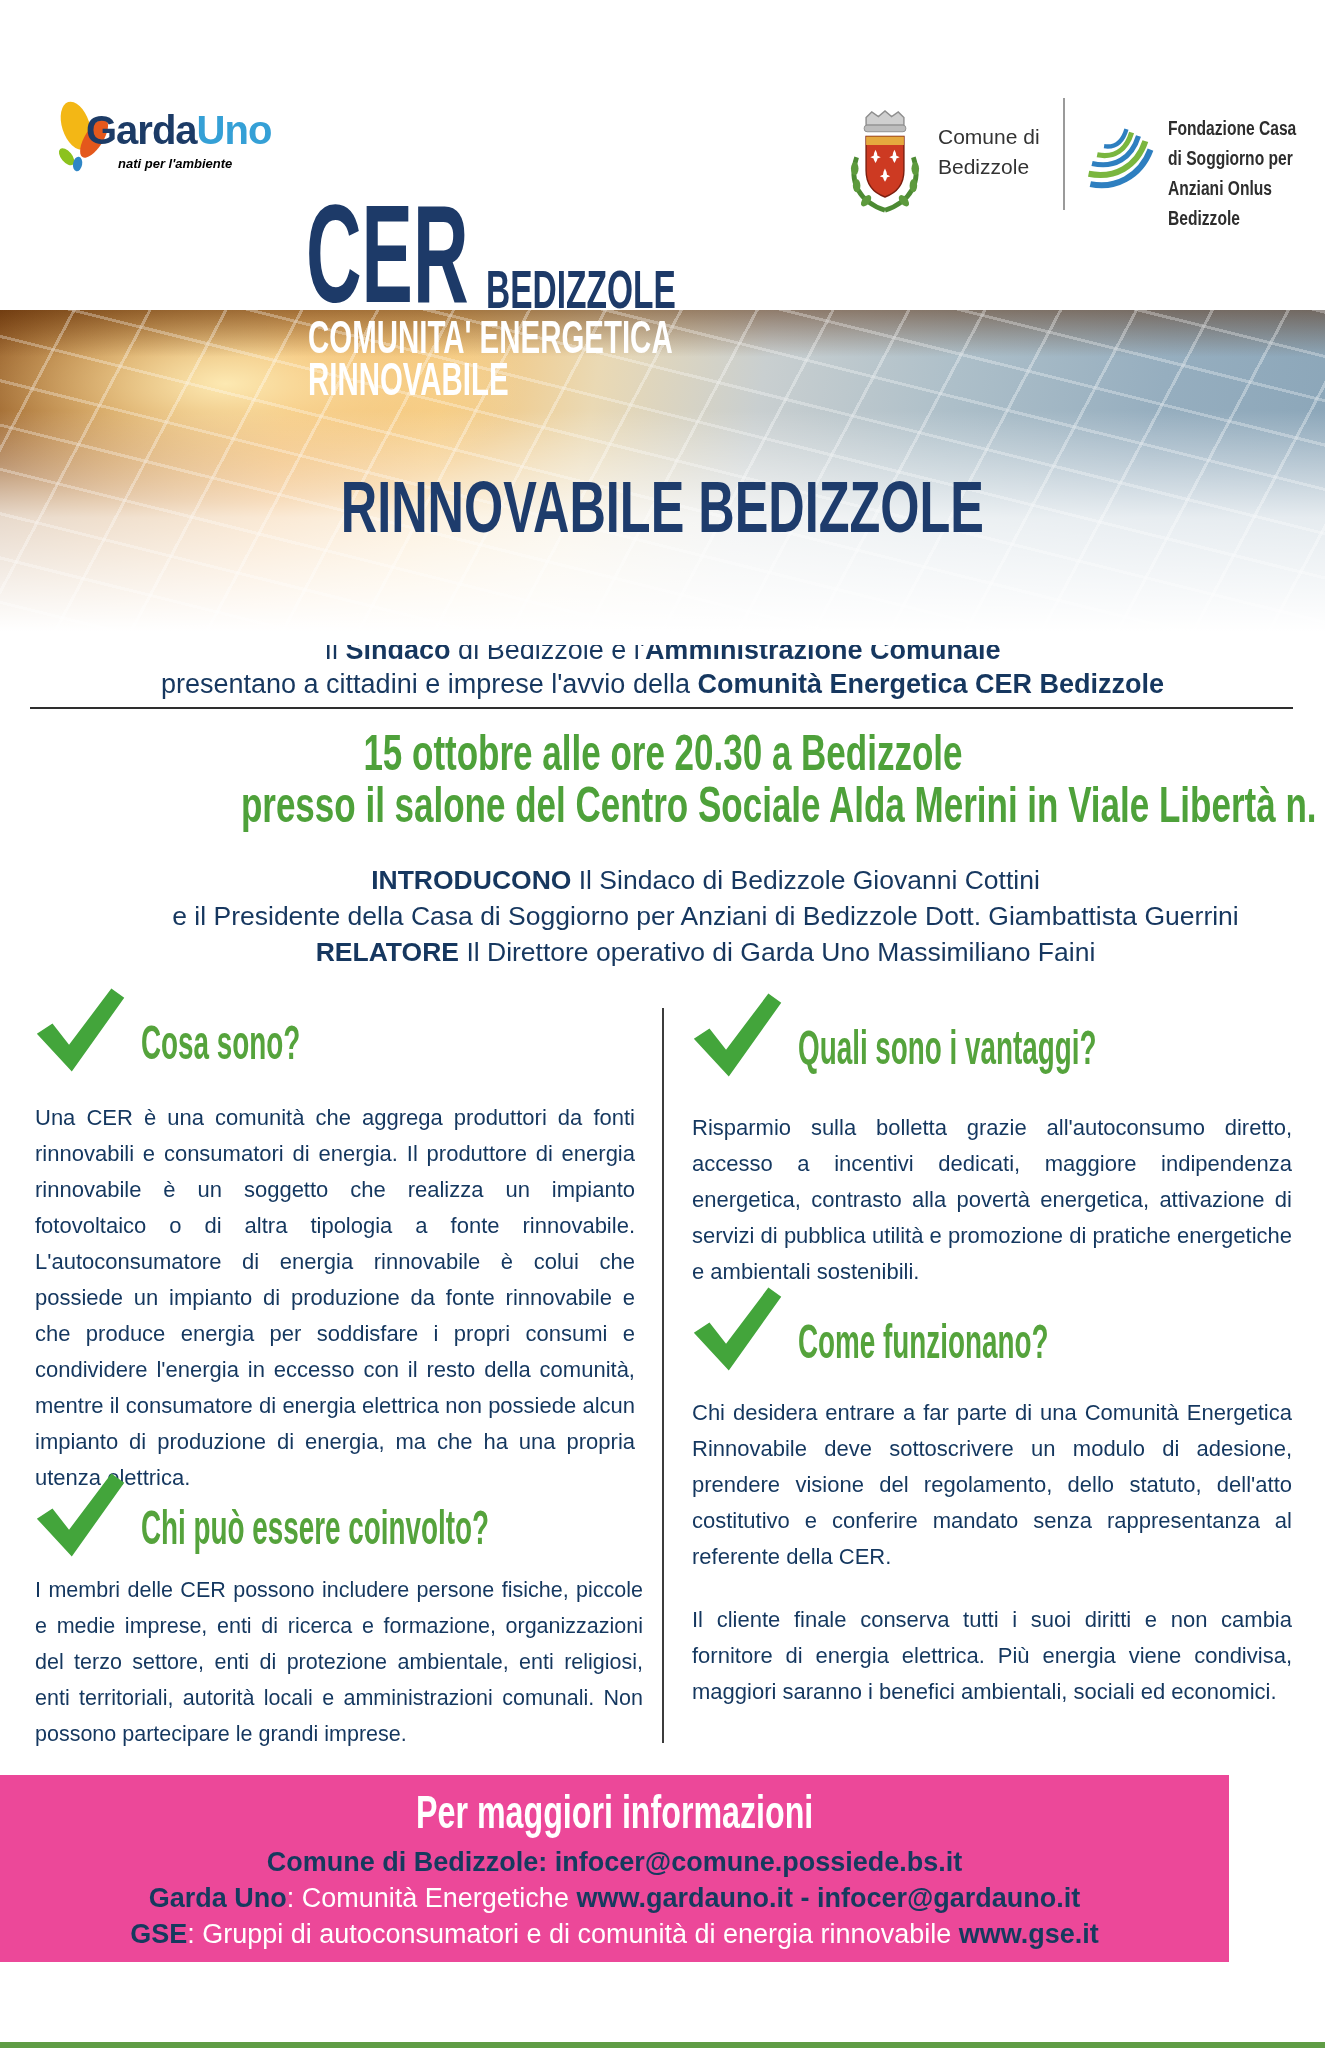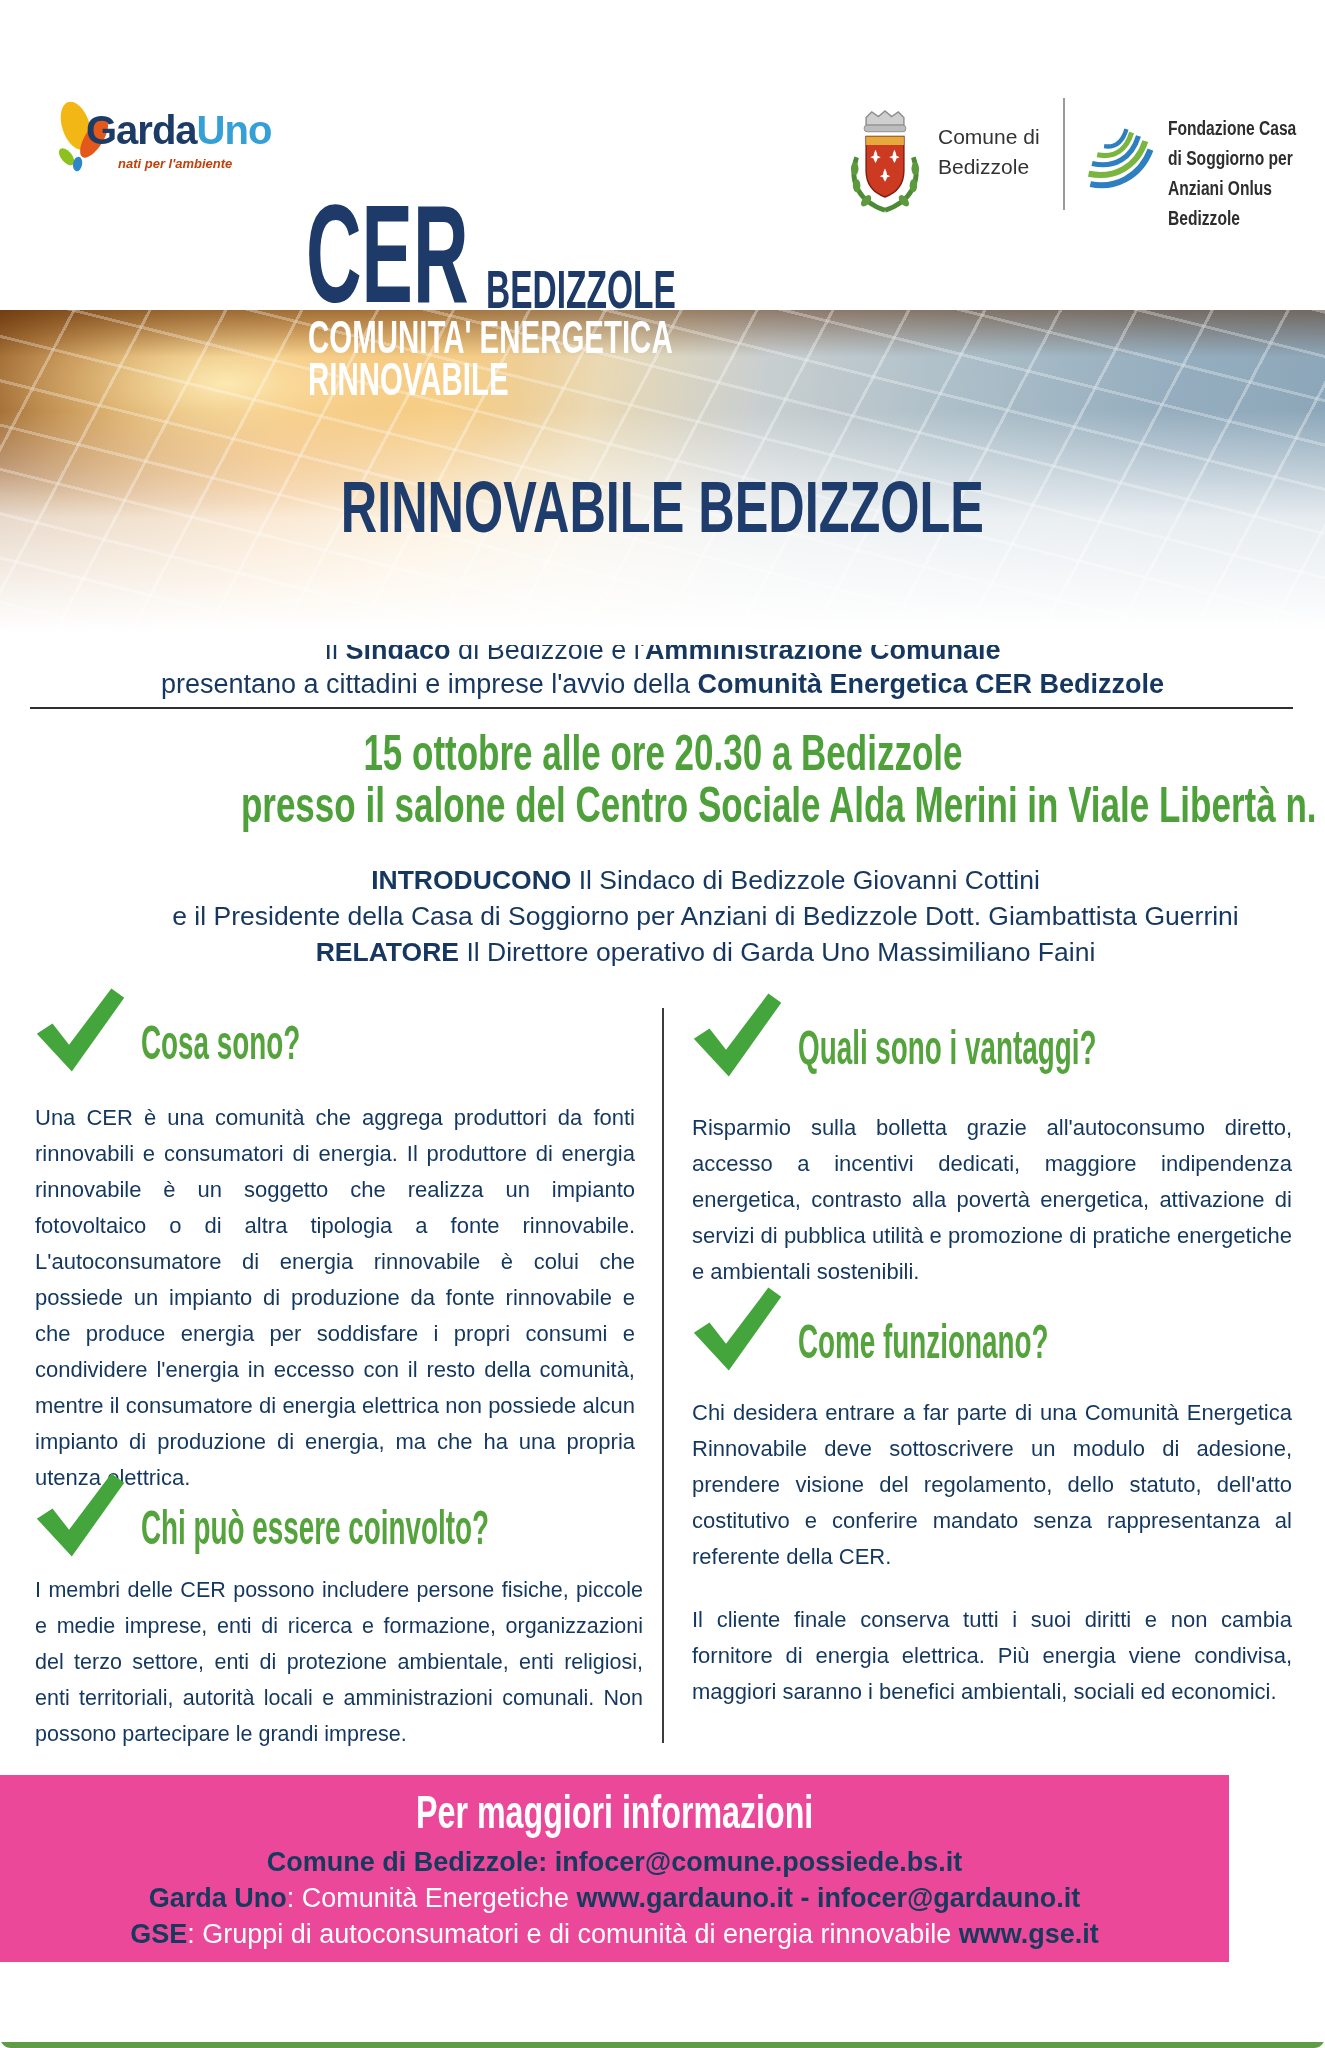--- a/index.html
+++ b/index.html
@@ -1,28 +1,28 @@
 <!DOCTYPE html>
 <html><head>
 <meta charset="utf-8">
 <style>
   * { margin:0; padding:0; box-sizing:border-box; }
   html,body { background:#fff; }
   #poster {
     position:relative; width:1325px; height:2048px; background:#ffffff;
-    overflow:hidden; font-family:"Liberation Sans", sans-serif;border-radius:11px;
+    overflow:hidden; font-family:"Liberation Sans", sans-serif;
   }
   .abs { position:absolute; }
   .cond { display:inline-block; white-space:nowrap; }
 
   
   .gu-name { font-size:40px; font-weight:bold; letter-spacing:-1px; line-height:1; }
   .gu-garda { color:#1c3b66; }
   .gu-uno   { color:#35a0d6; }
-  .gu-tag   { font-size:13px; font-style:italic; font-weight:bold; color:#c2410c; }
+  .gu-tag   { font-size:13px; font-style:italic; font-weight:bold; color:#000000; }
   .com-label { font-size:21px; color:#333; line-height:30px; }
   .fond-label { font-size:20px; font-weight:bold; color:#2d2d2d; line-height:30px; }
   .fond-label .cond { transform:scaleX(.78); transform-origin:0 50%; }
   .hdr-divider { width:2px; height:112px; background:#9a9a9a; }
 
   
   .cer-big { font-size:140px; font-weight:bold; color:#1d3a68; line-height:1;
              transform:scaleX(.55); transform-origin:0 0; }
   .cer-bed { font-size:54px; font-weight:bold; color:#1d3a68; line-height:1;
              transform:scaleX(.62); transform-origin:0 0; }

